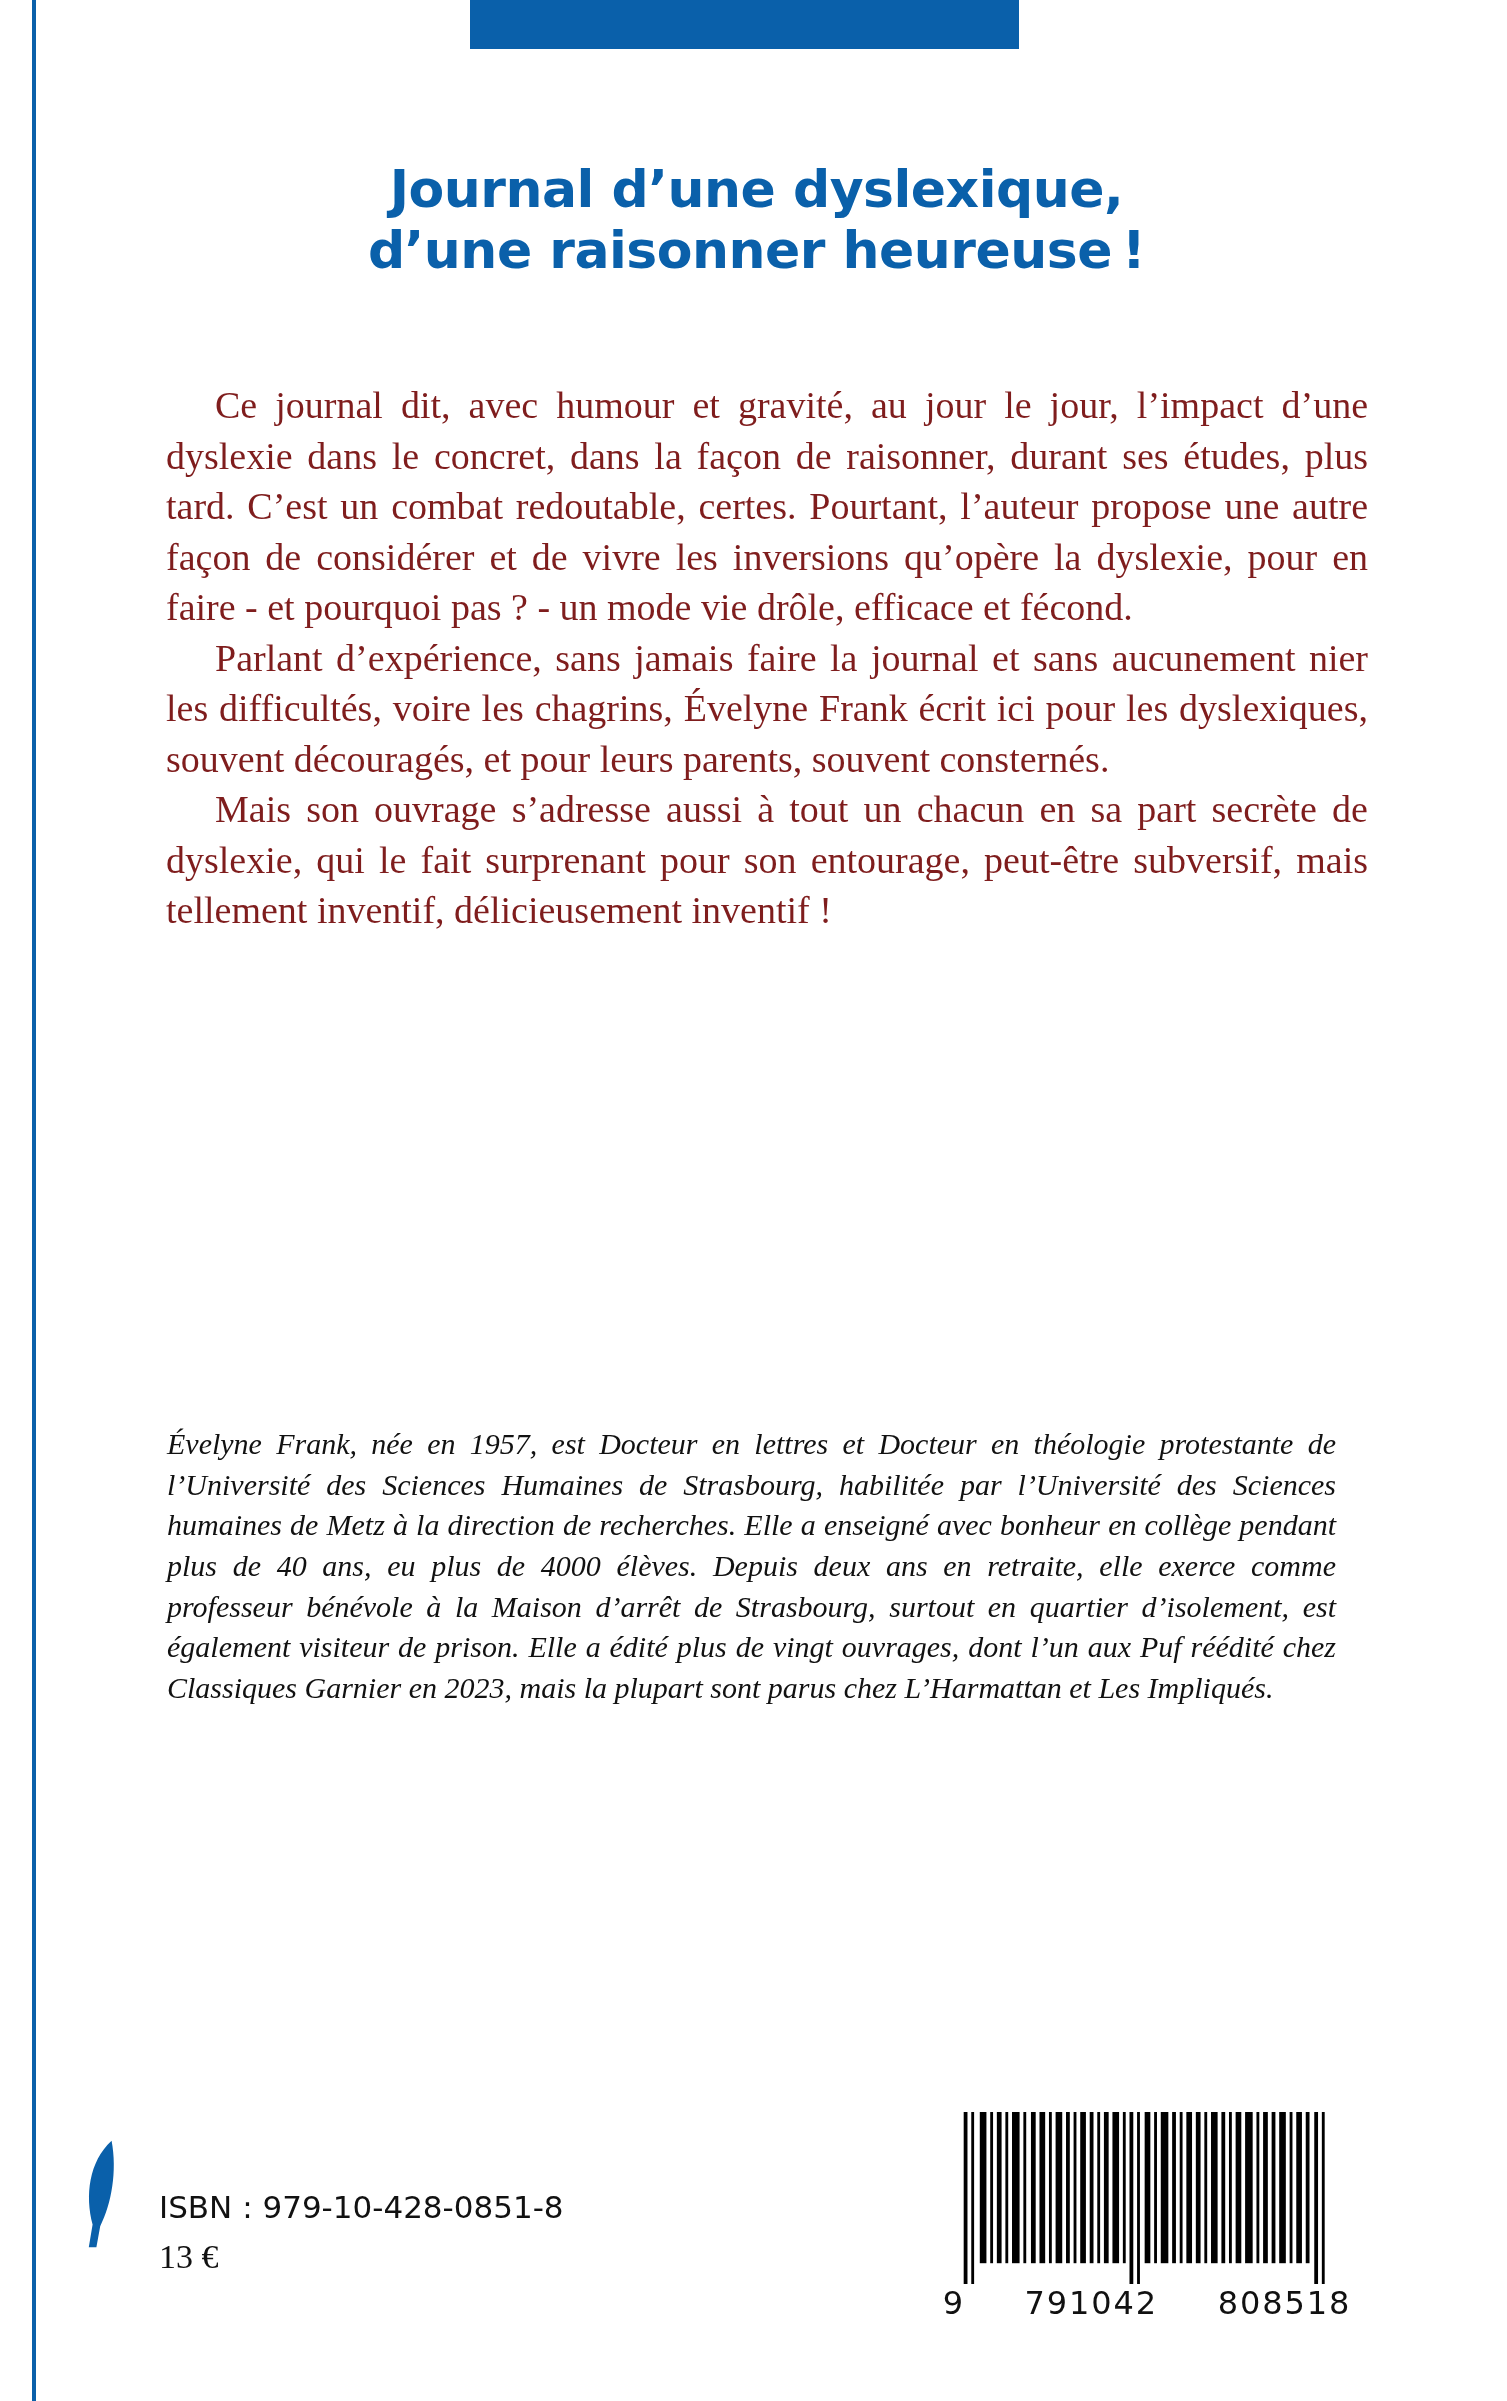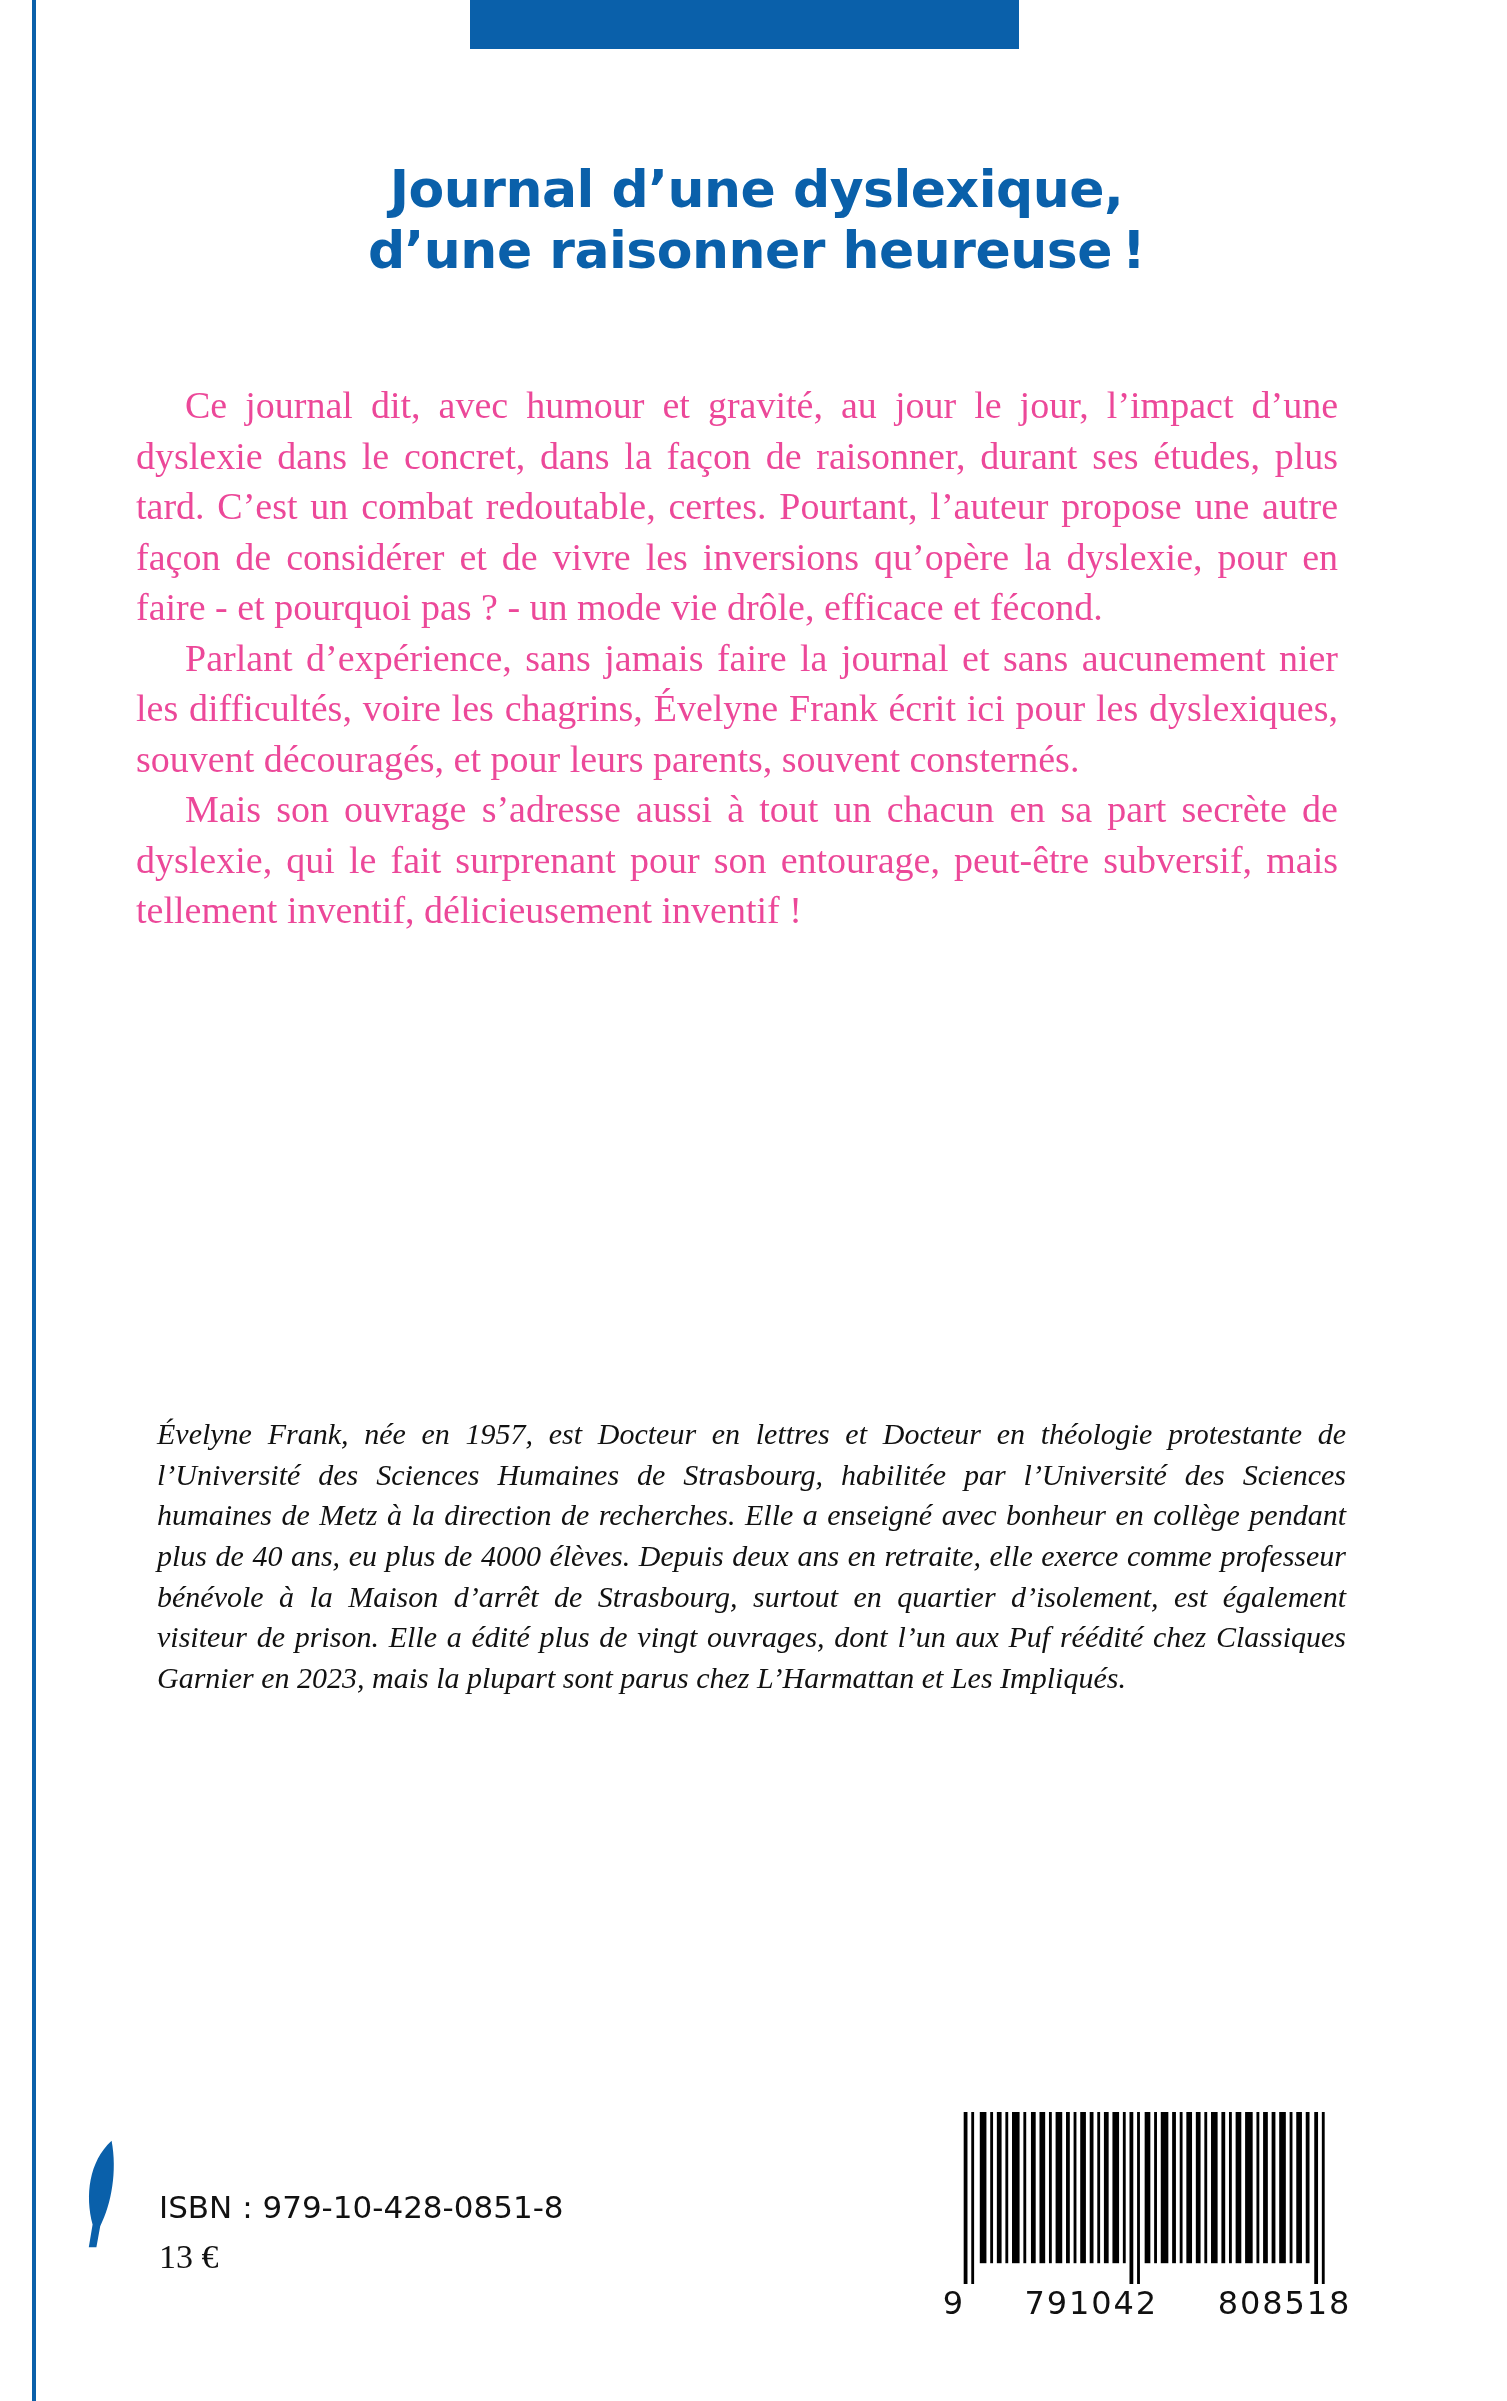--- a/index.html
+++ b/index.html
@@ -63,46 +63,46 @@
     font-size: 52px;
     line-height: 1.17;
     letter-spacing: -0.5px;
   }
   .title-line {
     display: block;
   }
 
   .blurb {
     position: absolute;
-    left: 136px;
+    left: 166px;
     top: 380px;
     width: 1202px;
     font-size: 38px;
     line-height: 1.33;
-    color: #ec4899;
+    color: #7f1d1d;
     text-align: justify;
   }
   .blurb p {
     margin: 0;
     text-indent: 49px;
   }
 
   .bio {
     position: absolute;
     left: 153px;
     top: 1410px;
     width: 1197px;
     font-size: 30px;
     line-height: 1.355;
     font-style: italic;
     color: #111111;
     text-align: justify;
   }
   .bio p {
-    margin: 4px;
+    margin: 14px;
     text-indent: 0;
   }
 
   
   .feather {
     position: absolute;
     left: 83px;
     top: 2137px;
     width: 42px;
     height: 114px;

